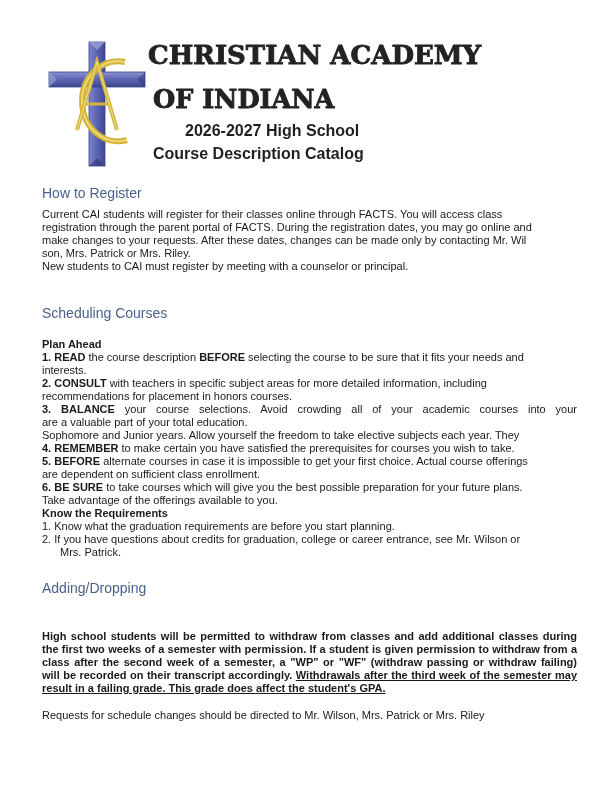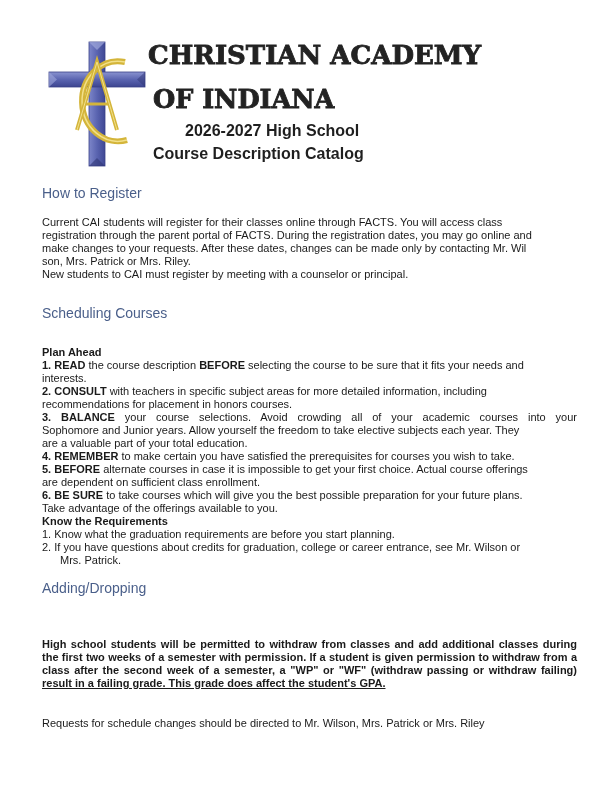--- a/index.html
+++ b/index.html
@@ -64,21 +64,20 @@
       font-weight: normal;
       white-space: nowrap;
     }
     .body-text {
       position: absolute;
       left: 42px;
       width: 535px;
       font-size: 11px;
       line-height: 13px;
       color: #1a1a1a;
-      margin-top: 8px;
     }
     .line {
       display: block;
       white-space: nowrap;
     }
     .justify-line {
       display: block;
       text-align: justify;
       text-align-last: justify;
       white-space: normal;
@@ -141,37 +140,38 @@
 <div class="body-text" style="top:338px;">
   <span class="line"><b>Plan Ahead</b></span>
 
   <span class="line"><b>1.</b> <b>READ</b><span> the course description </span><b>BEFORE</b><span> selecting the course to be sure that it fits your  needs and</span></span>
   <span class="line">interests.</span>
 
   <span class="line"><b>2.</b> <b>CONSULT</b><span> with teachers in specific subject areas for more detailed information, including</span></span>
   <span class="line">recommendations for placement in honors courses.</span>
 
   <span class="justify-line"><b>3.</b> <b>BALANCE</b><span> your course selections. Avoid crowding all of your academic courses into your</span></span>
+  <span class="line">are a valuable part of your total education.</span>
   <span class="line">Sophomore and Junior years. Allow yourself the freedom to take elective subjects each year. They</span>
-  <span class="line">are a valuable part of your total education.</span>
 
   <span class="line"><b>4.</b> <b>REMEMBER</b><span> to make certain you have satisfied the prerequisites for courses you wish to  take.</span></span>
 
   <span class="line"><b>5.</b> <b>BEFORE</b><span> alternate courses in case it is impossible to get your first choice. Actual course  offerings</span></span>
   <span class="line">are dependent on sufficient class enrollment.</span>
 
   <span class="line"><b>6.</b> <b>BE SURE</b><span> to take courses which will give you the best possible preparation for your future  plans.</span></span>
   <span class="line">Take advantage of the offerings available to you.</span>
 
   <span class="line"><b>Know the Requirements</b></span>
   <span class="line">1. Know what the graduation requirements are before you start planning.</span>
   <span class="line">2. If you have questions about credits for graduation, college or career entrance, see Mr. Wilson or</span>
   <span class="line indent">Mrs. Patrick.</span>
 </div>
 
 <div class="section-heading" style="top:580px;">Adding/Dropping</div>
 <div class="body-text" style="top:630px;font-weight:bold;">
   <span class="justify-line">High school students will be permitted to withdraw from classes and add additional classes during</span>
   <span class="justify-line">the first two weeks of a semester with permission. If a student is given permission to withdraw from a</span>
   <span class="justify-line">class after the second week of a semester, a "WP" or "WF" (withdraw passing or withdraw failing)</span>
+  <span class="justify-line"><span>will be recorded on their transcript accordingly. </span><u>Withdrawals after the third week of the semester may</u></span>
   <span class="line"><u>result in a failing grade. This grade does affect the student's GPA.</u></span>
 </div>
 <div class="body-text" style="top:709px;">Requests for schedule changes should be directed to Mr. Wilson, Mrs. Patrick or Mrs. Riley</div>
 
 </body></html>

